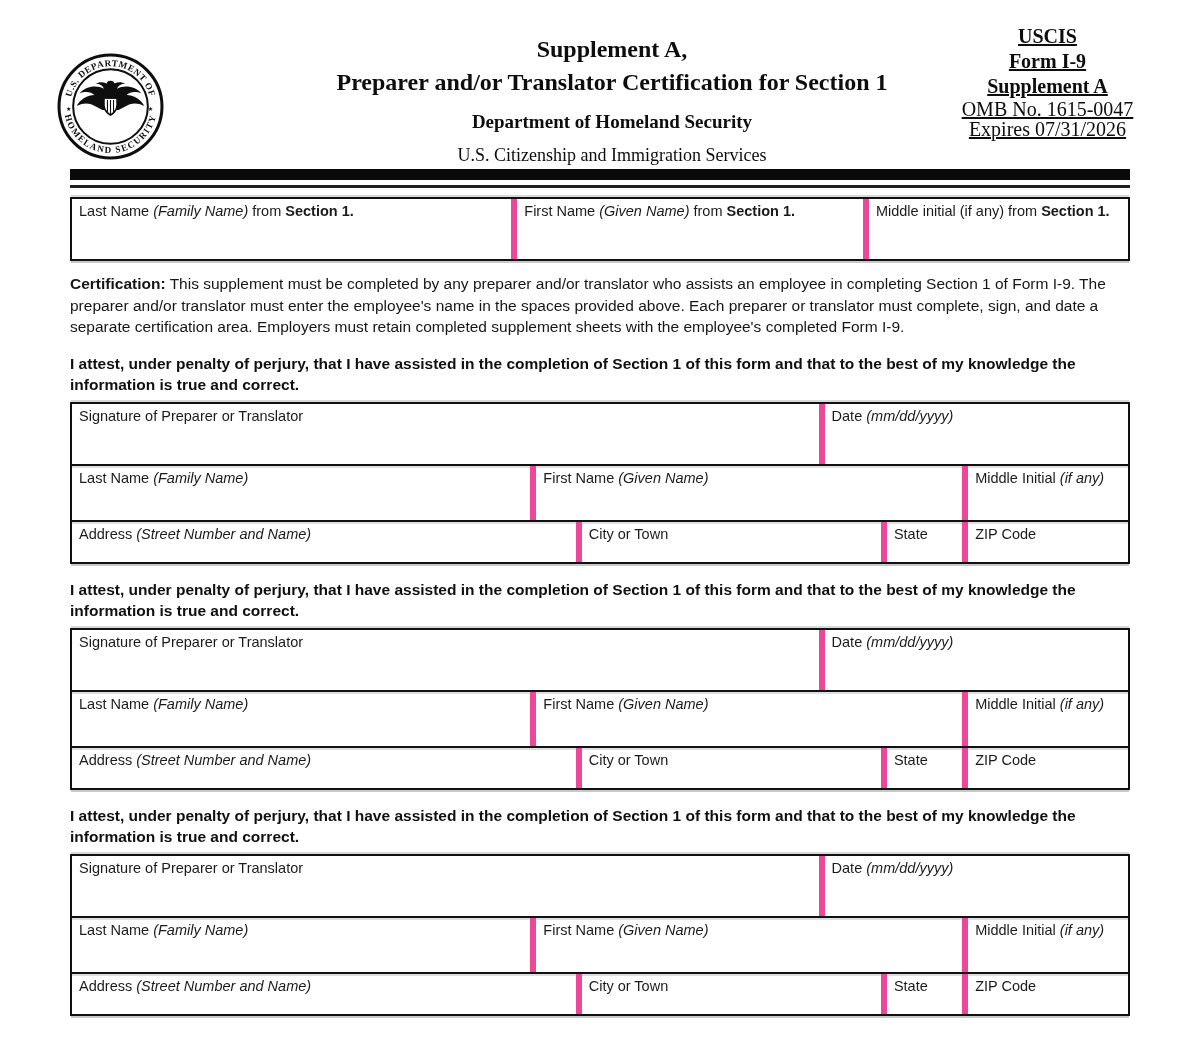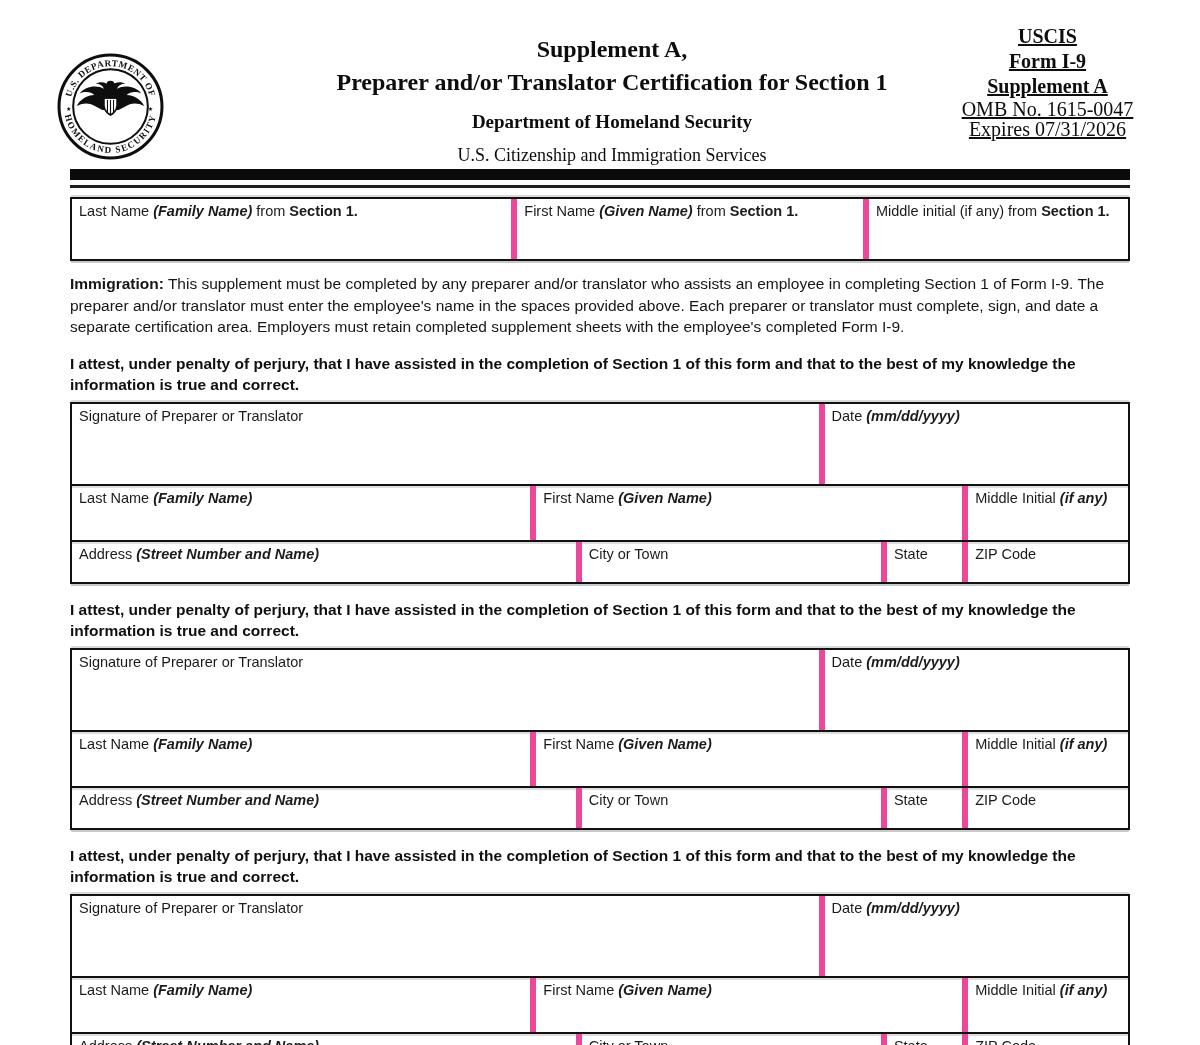--- a/index.html
+++ b/index.html
@@ -50,21 +50,21 @@
     position: absolute; top: 185px; left: 70px;
     width: 1060px; height: 2.5px; background: #1f1f1f;
   }
 
   
   .content {
     position: absolute; top: 197px; left: 70px; width: 1060px;
   }
 
   .lbl { font-size: 14.5px; line-height: 1.28; color: #1b1b1b; }
-  .lbl i { font-style: italic; font-weight: bold; }
+  .lbl i { font-style: italic; }
   .lbl b { font-weight: bold; }
 
   .ftable {
     border: 2px solid #111;
     background: #fff;
     box-shadow: 0 3px 0 -1px #c9c9c9, 0 -3px 0 -1px #dadada;
   }
   .frow { display: flex; }
   .frow + .frow { border-top: 2px solid #111; box-shadow: inset 0 2px 0 rgba(0,0,0,0.13); }
   .cell { padding: 3px 7px; overflow: hidden; }
@@ -77,21 +77,21 @@
     margin-top: 12px;
     font-size: 15.5px; line-height: 21.5px; color: #161616;
   }
   .instructions b { font-weight: bold; }
 
   .attest {
     margin: 15px 0 7px;
     font-size: 15.5px; font-weight: bold; line-height: 21px; color: #101010;
   }
 
-  .r1 { height: 80px; }
+  .r1 { height: 60px; }
   .r2 { height: 56px; }
   .r3 { height: 42px; }
   .c-sig  { width: 70.7%; } .c-date { width: 29.3%; }
   .c-last { width: 43.4%; } .c-first { width: 40.9%; } .c-mi { width: 15.7%; }
   .c-addr { width: 47.7%; } .c-city { width: 28.9%; } .c-state { width: 7.7%; } .c-zip { width: 15.7%; }
 </style>
 </head>
 <body>
 
 <header>
@@ -160,21 +160,21 @@
       <div class="cell t2">
         <span class="lbl"><span>First Name</span> <i>(Given Name)</i> <span>from</span> <b>Section 1.</b></span>
       </div>
       <div class="cell t3">
         <span class="lbl"><span>Middle initial (if any) from</span> <b>Section 1.</b></span>
       </div>
     </div>
   </div>
 
   <p class="instructions">
-    <b>Immigration:</b>
+    <b>Certification:</b>
     <span>This supplement must be completed by any preparer and/or translator who assists an employee in completing Section 1 of Form I-9. The preparer and/or translator must enter the employee's name in the spaces provided above.  Each preparer or translator must complete, sign, and date a separate certification area.  Employers must retain completed supplement sheets with the employee's completed Form I-9.</span>
   </p>
 
   <div id="cert-blocks">
   <section class="cert-block">
     <p class="attest">I attest, under penalty of perjury, that I have assisted in the completion of Section 1 of this form and that to the best of my knowledge the information is true and correct.</p>
     <div class="ftable">
       <div class="frow r1">
         <div class="cell c-sig">
           <span class="lbl">Signature of Preparer or Translator</span>

